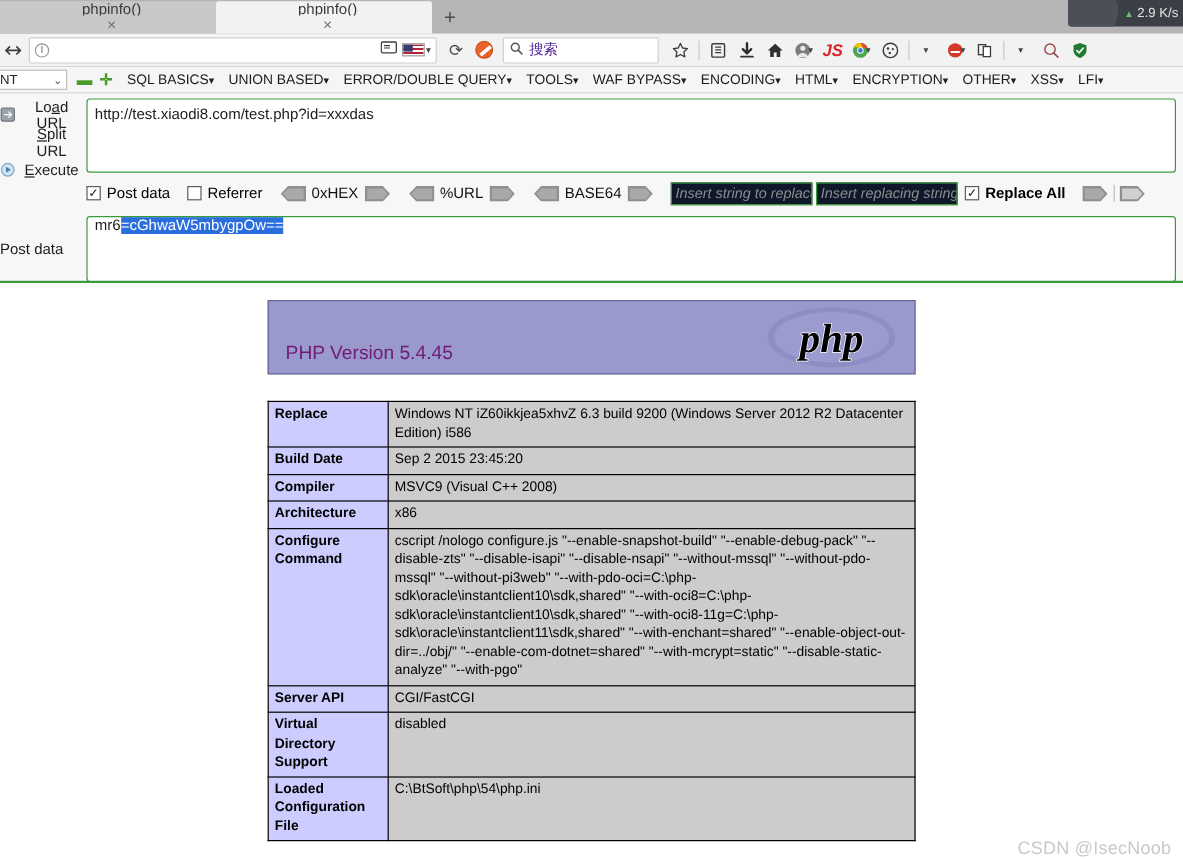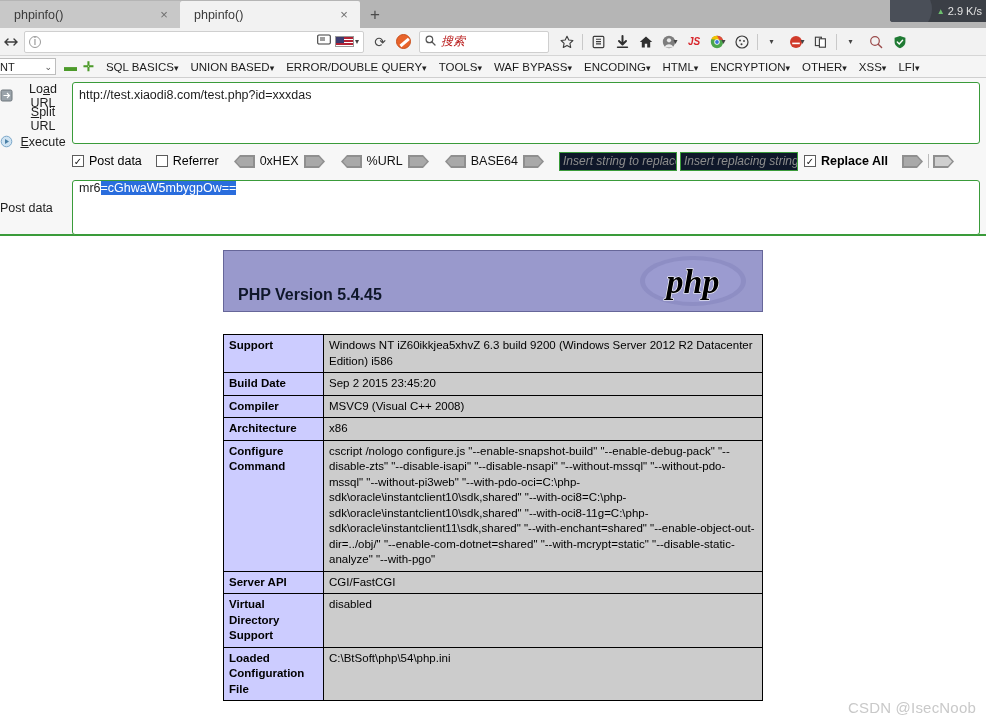--- a/index.html
+++ b/index.html
@@ -17,20 +17,21 @@
   .tabstrip {
     height: 28px; background: #b5b5b5;
     display: flex; align-items: flex-end;
     position: relative;
   }
   .tab {
     height: 27px; display: flex; align-items: center;
     padding: 0 8px 0 14px; min-width: 0;
     font-size: 12.5px; color: #3a3a3a;
     position: relative;
+    flex-direction: column;
   }
   .tab.inactive { width: 180px; background: #c8c8c8; }
   .tab.active   { width: 180px; background: #f2f2f2; border-radius: 2px 2px 0 0;}
   .tab-title { flex: 1; white-space: nowrap; overflow: hidden; text-overflow: clip; }
   .tab-close { width: 16px; text-align: center; color: #6e6e6e; font-size: 13px; }
   .newtab { width: 30px; height: 27px; display:flex; align-items:center; justify-content:center;
             color:#4a4a4a; font-size:17px; }
 
   .navbar {
     height: 28px; background: #f2f2f2;
@@ -59,27 +60,27 @@
   .reload { margin-left:6px; color:#4a4a4a; font-size:14px; width:20px; text-align:center;}
   .noentry { width:15px;height:15px;border-radius:50%;background:#e8632a;
              position:relative; margin-left:6px; border:1px solid #c94f1c;}
   .noentry:after{content:"";position:absolute;left:2px;top:6px;width:11px;height:2.5px;
              background:#fff;transform:rotate(-40deg);}
   .searchbox {
     width: 130px; height: 22px; background:#fff; border:1px solid #cfcfcf; border-radius:2px;
     display:flex; align-items:center; padding:0 5px; margin-left:8px; font-size:12px;
   }
   .searchbox .q { color:#555; font-size:11px; margin-right:5px; }
-  .searchbox .ph { color:#b91c1c; font-style:italic; }
+  .searchbox .ph { color:#4c1d95; }
   .icon-group { display:flex; align-items:center; gap:0px; margin-left:6px; }
   .ibtn { width:24px; height:24px; display:flex; align-items:center; justify-content:center;
           color:#3c3c3c; font-size:14px; position:relative;}
   .vsep { width:1px; height:16px; background:#c9c9c9; margin:0 3px; }
   .caret { font-size:8px; color:#444; margin-left:-3px; }
-  .js-badge { color:#d8262c; font-weight:bold; font-size:10px; font-style:italic; }
+  .js-badge { color:#d8262c; font-weight:bold; font-size:14px; font-style:italic; }
 
   .bookmarkbar {
     height: 22px; background:#f5f5f5; display:flex; align-items:center;
     border-bottom:1px solid #cfcfcf; font-size:11.5px; color:#1c1c1c;
     padding-left:0; gap:0;
   }
   .bm-select { width:60px; height:17px; border:1px solid #bdbdbd; background:#fff;
                display:flex; align-items:center; justify-content:space-between;
                font-size:11px; padding:0 3px; margin-left:-4px; color:#222;}
   .bm-minus { color:#4c9a2a; font-weight:bold; margin-left:8px; font-size:13px;}
@@ -126,21 +127,21 @@
   .sel { background:#2a6ddd; color:#fff; }
 
   
   .page { position:relative; background:#fff; height:486px; overflow:hidden; }
   .phpwrap { width:540px; margin: 0 auto; padding-top:14px; }
   .php-header {
     width:540px; height:62px; background:#9999cc; border:1px solid #666699;
     display:flex; align-items:center; justify-content:space-between;
     padding:0 14px;
   }
-  .php-version { font-size:16px; font-weight:bold; color:#0f172a; font-family:"Liberation Sans",sans-serif;margin-top:28px;}
+  .php-version { font-size:16px; font-weight:normal; color:#701a75; font-family:"Liberation Sans",sans-serif;margin-top:28px;}
   .php-logo-box { width:110px; height:52px; display:flex; align-items:center; justify-content:center;}
   .php-table { width:540px; border-collapse:collapse; margin-top:22px; table-layout:fixed; }
   .php-table td { border:1px solid #000; padding:3px 5px; font-size:11.5px; vertical-align:top;
                   line-height:1.35; color:#000; }
   .php-table td.k { width:100px; background:#ccccff; font-weight:bold; }
   .php-table td.v { background:#cccccc; word-break:break-word; }
   .watermark {
     position:absolute; right:10px; bottom:6px; color:#c9c9c9;
     font-size:15px; font-family:"Liberation Sans",sans-serif; letter-spacing:.2px;
   }
@@ -442,21 +443,21 @@
             <ellipse cx="54" cy="27" rx="53" ry="25" fill="#8e8ec4"></ellipse>
             <ellipse cx="54" cy="27" rx="48" ry="21" fill="#9b9bd0"></ellipse>
             <text x="54" y="39" text-anchor="middle" font-family="'Liberation Serif', serif" font-size="34" font-style="italic" font-weight="bold" fill="#000" stroke="#fff" stroke-width="1.2" paint-order="stroke">php</text>
           </svg>
         </div>
       </div>
 
       <table class="php-table">
         <tbody>
           <tr>
-            <td class="k">Support</td>
+            <td class="k">Replace</td>
             <td class="v">Windows NT iZ60ikkjea5xhvZ 6.3 build 9200 (Windows Server 2012 R2 Datacenter Edition) i586</td>
           </tr>
           <tr>
             <td class="k">Build Date</td>
             <td class="v">Sep 2 2015 23:45:20</td>
           </tr>
           <tr>
             <td class="k">Compiler</td>
             <td class="v">MSVC9 (Visual C++ 2008)</td>
           </tr>

